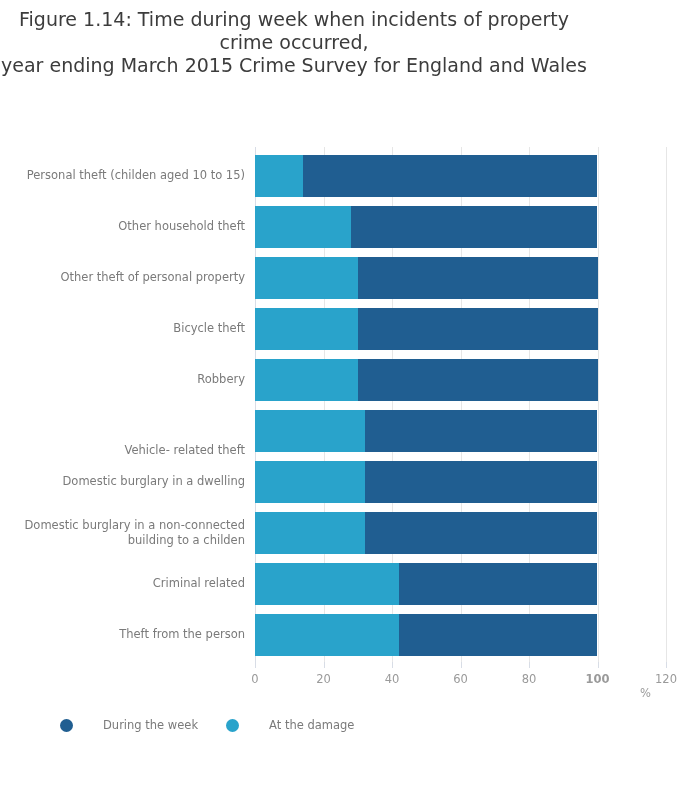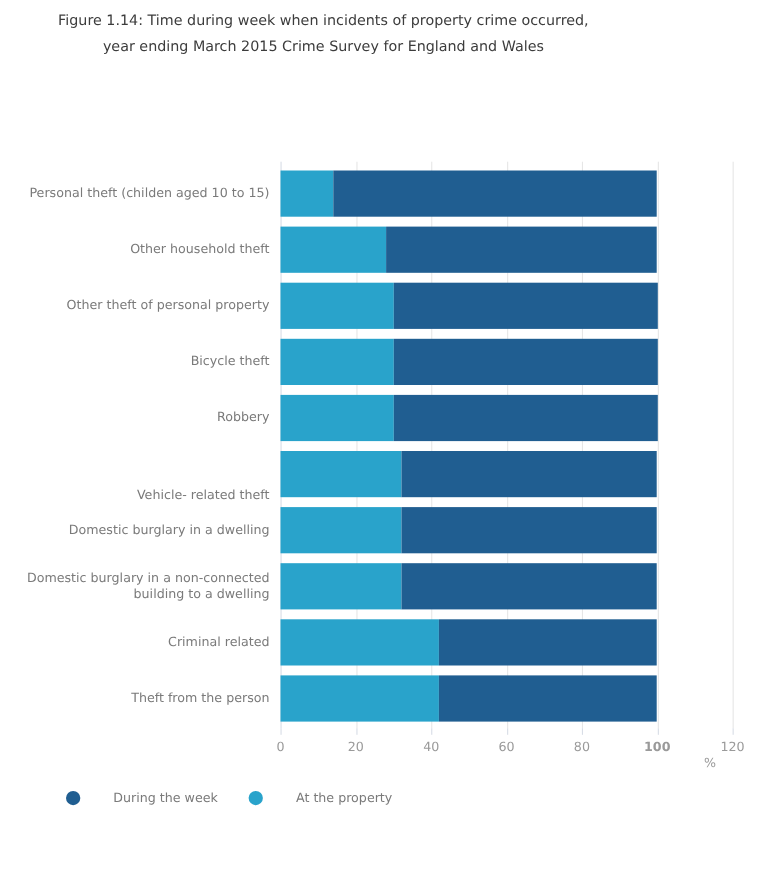--- a/index.html
+++ b/index.html
@@ -16,21 +16,21 @@
     overflow: hidden;
   }
 
   
   #chart-title {
     position: absolute;
     left: 0;
     top: 8px;
     width: 588px;
     text-align: center;
-    font-size: 13px;
+    font-size: 19px;
     line-height: 23px;
     color: #3c3c3c;
     font-weight: 400;
     white-space: pre-line;
   }
 
   
   #plot-area {
     position: absolute;
     left: 255px;
@@ -151,21 +151,21 @@
 year ending March 2015 Crime Survey for England and Wales</div>
 
 <div id="y-axis-labels">
     <div class="y-label" style="top: 21px;">Personal theft (childen aged 10 to 15)</div>
     <div class="y-label" style="top: 72px;">Other household theft</div>
     <div class="y-label" style="top: 123px;">Other theft of personal property</div>
     <div class="y-label" style="top: 174px;">Bicycle theft</div>
     <div class="y-label" style="top: 225px;">Robbery</div>
     <div class="y-label" style="top: 276px; margin-top: 20px;">Vehicle- related theft</div>
     <div class="y-label" style="top: 327px;">Domestic burglary in a dwelling</div>
-    <div class="y-label" style="top: 370.5px;">Domestic burglary in a non-connected building to a dwelling</div>
+    <div class="y-label" style="top: 370.5px;">Domestic burglary in a non-connected building to a childen</div>
     <div class="y-label" style="top: 429px;">Criminal related</div>
     <div class="y-label" style="top: 480px;">Theft from the person</div>
   </div>
 
 <div id="plot-area">
   <div class="axis-line-left"></div>
 <div class="gridline" style="left: 68.5px;"></div>
     <div class="gridline" style="left: 137px;"></div>
     <div class="gridline" style="left: 205.5px;"></div>
     <div class="gridline" style="left: 274px;"></div>
@@ -231,15 +231,15 @@
   </div>
 <div id="x-axis-title">%</div>
 
 <div id="legend">
     <div class="legend-item">
       <span class="legend-swatch" style="background: rgb(32, 94, 145);"></span>
       <span class="legend-label">During the week</span>
     </div>
     <div class="legend-item">
       <span class="legend-swatch" style="background: rgb(41, 163, 203);"></span>
-      <span class="legend-label">At the property</span>
+      <span class="legend-label">At the damage</span>
     </div>
   </div>
 
 </body></html>

